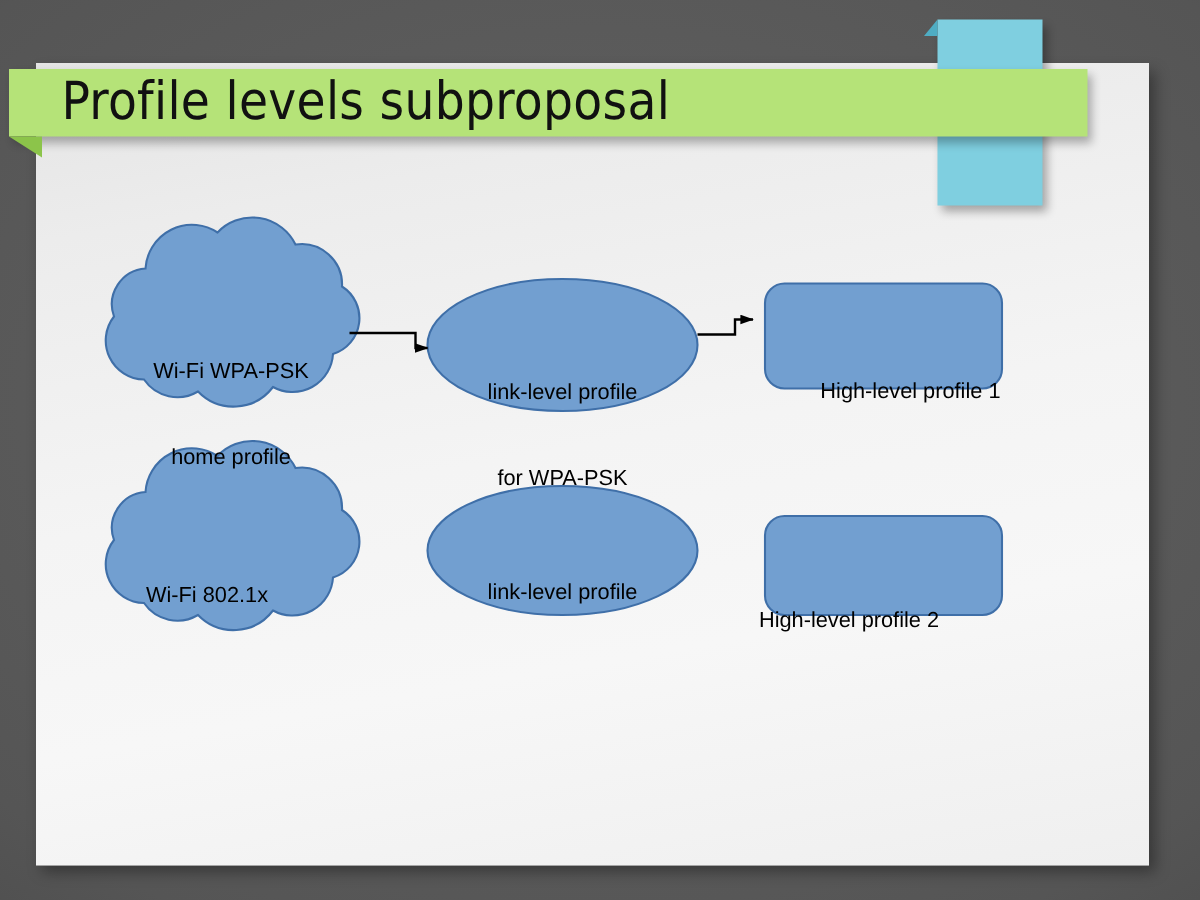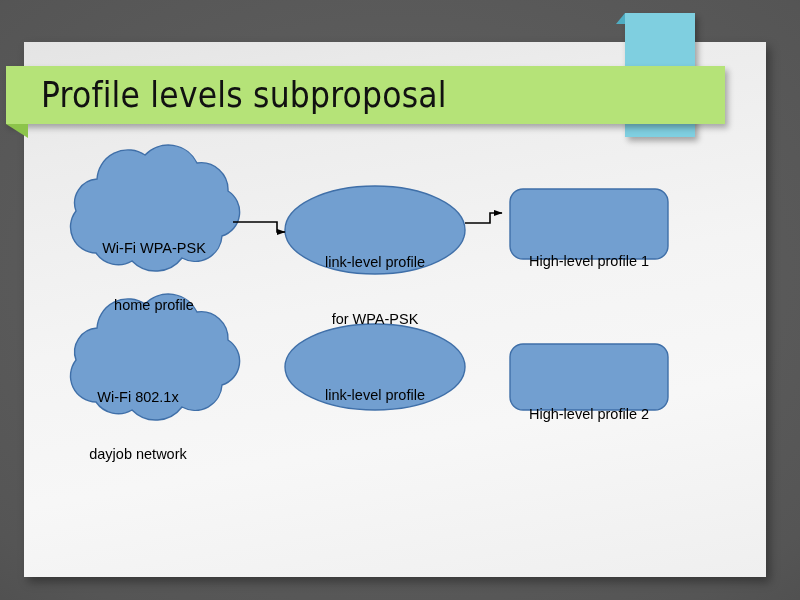--- a/index.html
+++ b/index.html
@@ -50,26 +50,25 @@
     border-width: 0 0 11px 9px;
     border-color: transparent transparent #4fadc3 transparent;
   }
 
   
   #title-banner {
     position: absolute;
     left: 6px;
     top: 46px;
     width: 719px;
-    height: 58px;
+    height: 45px;
     background: #b5e378;
     box-shadow: 3px 4px 6px rgba(0,0,0,0.30);
     display: flex;
     align-items: center;
-    margin-top: 20px;
   }
   #title-banner::after{
     content:"";
     position:absolute;
     left:0; bottom:-14px;
     border-style: solid;
     border-width: 14px 0 0 22px;
     border-color: #8cc44a transparent transparent transparent;
   }
   #slide-title {
@@ -184,31 +183,30 @@
     <div class="node-label" style="left:76px; top:201px; width:156px;">
       <div>Wi-Fi WPA-PSK</div>
       <div>home profile</div>
     </div>
 
     <div class="node-label" style="left:297px; top:215px; width:156px;">
       <div>link-level profile</div>
       <div>for WPA-PSK</div>
     </div>
 
-    <div class="node-label" style="left:511px; top:214px; width:156px;">
+    <div class="node-label" style="left:511px; top:214px; width:156px;text-align:right;">
       <div>High-level profile 1</div>
     </div>
 
     <div class="node-label" style="left:60px; top:350px; width:156px;">
       <div>Wi-Fi 802.1x</div>
-      <div>dayjob network</div>
     </div>
 
     <div class="node-label" style="left:297px; top:348px; width:156px;">
       <div>link-level profile</div>
     </div>
 
-    <div class="node-label" style="left:511px; top:367px; width:156px;">
+    <div class="node-label" style="left:488px; top:367px; width:156px;">
       <div>High-level profile 2</div>
     </div>
 
   </div>
 </div>
 
 </body></html>

